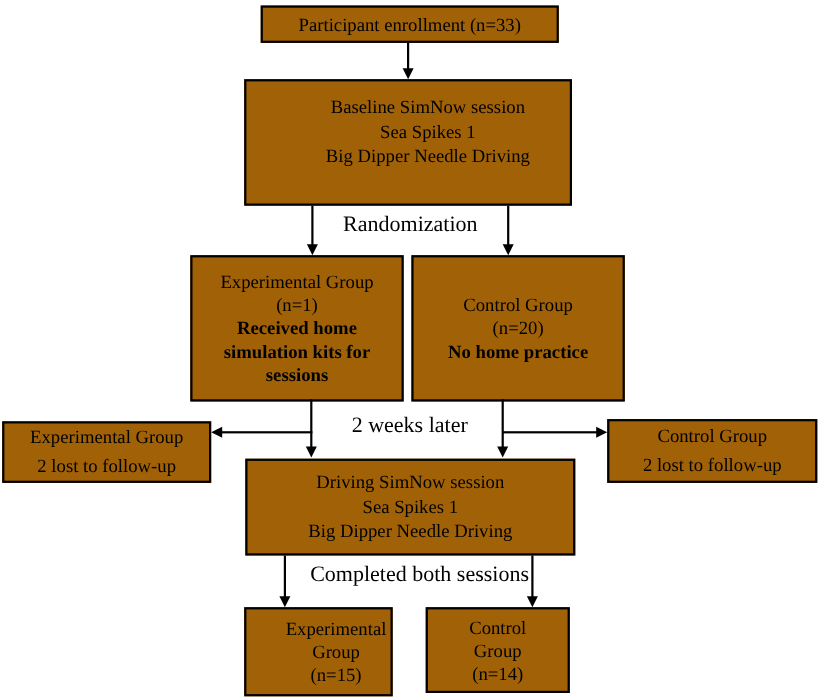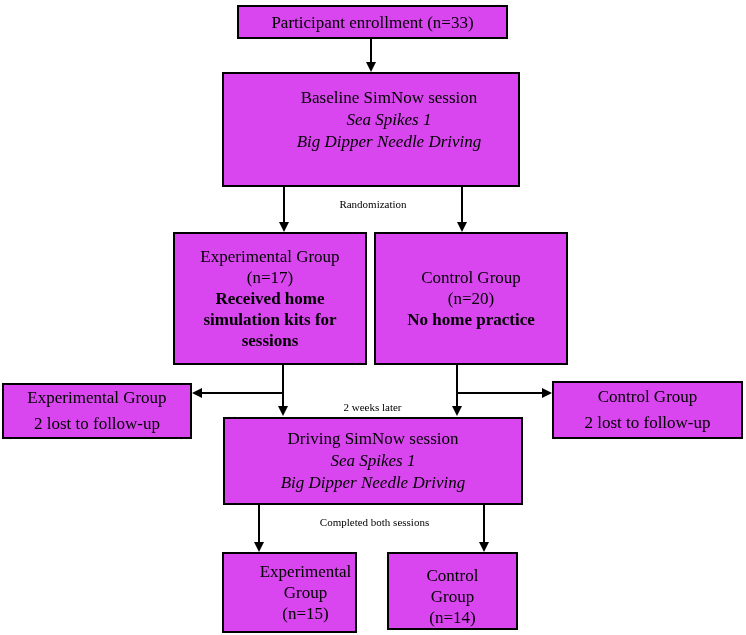--- a/index.html
+++ b/index.html
@@ -13,35 +13,35 @@
     height: 635px;
     background: #ffffff;
     font-family: "Liberation Serif", "DejaVu Serif", serif;
     color: #000000;
     overflow: hidden;
   }
   .box {
     position: absolute;
     box-sizing: border-box;
     border: 2px solid #000000;
-    background: #d946ef;
+    background: #a16207;
     display: flex;
     flex-direction: column;
     align-items: center;
     justify-content: center;
     text-align: center;
     font-size: 17px;
     line-height: 21px;
   }
   .box .line { width: 100%; }
-  .it { font-style: italic; }
+  .it { }
   .bd { font-weight: bold; }
   .flabel {
     position: absolute;
-    font-size: 11px;
+    font-size: 20px;
     line-height: 21px;
     text-align: center;
     white-space: nowrap;
   }
   .vline, .hline {
     position: absolute;
     background: #000000;
   }
   .head {
     position: absolute;
@@ -84,33 +84,33 @@
 
   <div class="flabel" style="left:283px; top:194px; width:180px;">Randomization</div>
 
   <div class="vline" style="left:283px; top:187px; width:2px; height:36px;"></div>
   <div class="head down" style="left:279px; top:222px;"></div>
   <div class="vline" style="left:461px; top:187px; width:2px; height:36px;"></div>
   <div class="head down" style="left:457px; top:222px;"></div>
 
   <div class="box" style="left:173px; top:232px; width:194px; height:133px;">
     <div class="line">Experimental Group</div>
-    <div class="line">(n=17)</div>
+    <div class="line">(n=1)</div>
     <div class="line bd">Received home</div>
     <div class="line bd">simulation kits for</div>
     <div class="line bd">sessions</div>
   </div>
 
   <div class="box" style="left:374px; top:232px; width:194px; height:133px;">
     <div class="line">Control Group</div>
     <div class="line">(n=20)</div>
     <div class="line bd">No home practice</div>
   </div>
 
-  <div class="flabel" style="left:300px; top:397px; width:145px;">2 weeks later</div>
+  <div class="flabel" style="left:300px; top:377px; width:145px;">2 weeks later</div>
 
   <div class="vline" style="left:282px; top:363px; width:2px; height:44px;"></div>
   <div class="head down" style="left:278px; top:406px;"></div>
 
   <div class="vline" style="left:456px; top:363px; width:2px; height:44px;"></div>
   <div class="head down" style="left:452px; top:406px;"></div>
 
   <div class="hline" style="left:200px; top:392px; width:84px; height:2px;"></div>
   <div class="head left" style="left:192px; top:388px;"></div>
 
@@ -139,19 +139,19 @@
   <div class="head down" style="left:254px; top:542px;"></div>
   <div class="vline" style="left:483px; top:505px; width:2px; height:38px;"></div>
   <div class="head down" style="left:479px; top:542px;"></div>
 
   <div class="box" style="left:222px; top:552px; width:135px; height:81px;padding-left:32px;">
     <div class="line">Experimental</div>
     <div class="line">Group</div>
     <div class="line">(n=15)</div>
   </div>
 
-  <div class="box" style="left:387px; top:552px; width:131px; height:78px;justify-content:flex-end;">
+  <div class="box" style="left:387px; top:552px; width:131px; height:78px;">
     <div class="line">Control</div>
     <div class="line">Group</div>
     <div class="line">(n=14)</div>
   </div>
 
 </div>
 
 </body></html>

